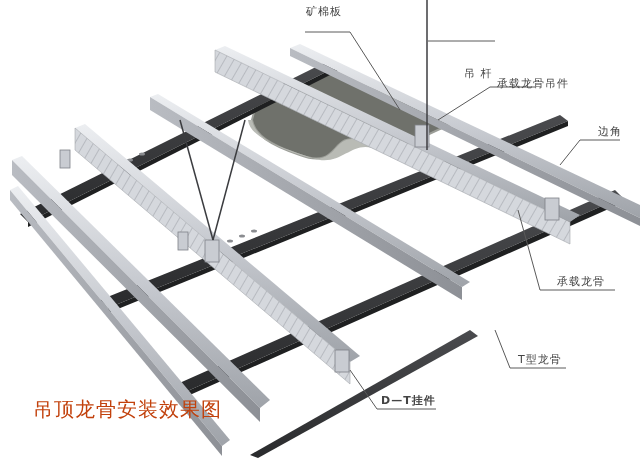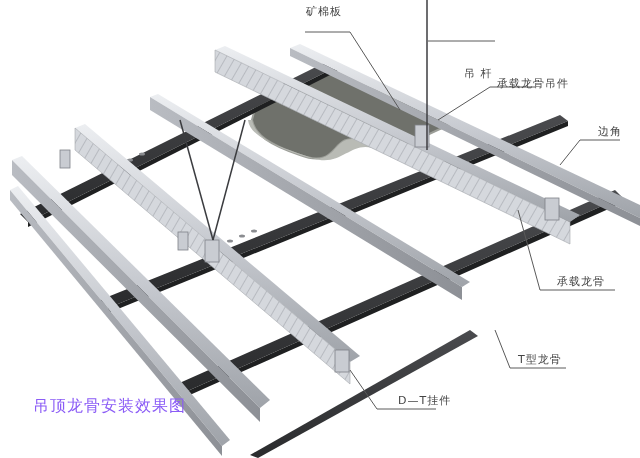--- a/index.html
+++ b/index.html
@@ -1,20 +1,20 @@
 <!DOCTYPE html>
 <html><head>
 <meta charset="utf-8">
 <style>
   html, body { margin:0; padding:0; background:#ffffff; }
   body { width:640px; height:458px; overflow:hidden; position:relative;
          font-family:"DejaVu Sans","Liberation Sans",sans-serif; }
   #stage { position:absolute; left:0; top:0; width:640px; height:458px; }
   .label { position:absolute; font-size:11px; color:#444; white-space:nowrap; letter-spacing:1px; }
-  .caption { position:absolute; left:33px; top:396px; font-size:16px; color:#8b5cf6; letter-spacing:1px; }
+  .caption { position:absolute; left:33px; top:396px; font-size:20px; color:#c2410c; letter-spacing:1px; }
 </style>
 </head>
 <body>
 
 <svg id="stage" viewBox="0 0 640 458" xmlns="http://www.w3.org/2000/svg">
   <defs>
     <linearGradient id="steel" x1="0" y1="0" x2="0" y2="1">
       <stop offset="0" stop-color="#eceef1"></stop>
       <stop offset="0.5" stop-color="#c7cad0"></stop>
       <stop offset="1" stop-color="#9fa3a9"></stop>
@@ -106,15 +106,15 @@
     <polyline points="436,409 377,409 350,370"></polyline>
   </g>
 </svg>
 
 <div class="label" style="left:306px;top:4px;">矿棉板</div>
 <div class="label" style="left:464px;top:26px;margin-top:40px;">吊  杆</div>
 <div class="label" style="left:497px;top:76px;">承载龙骨吊件</div>
 <div class="label" style="left:598px;top:124px;">边角</div>
 <div class="label" style="left:557px;top:274px;text-align:right;">承载龙骨</div>
 <div class="label" style="left:518px;top:352px;text-align:center;">T型龙骨</div>
-<div class="label" style="left:398px;top:393px;">D—T挂件</div>
+<div class="label" style="left:381px;top:393px;font-weight:bold;">D—T挂件</div>
 
 <div class="caption">吊顶龙骨安装效果图</div>
 
 </body></html>

